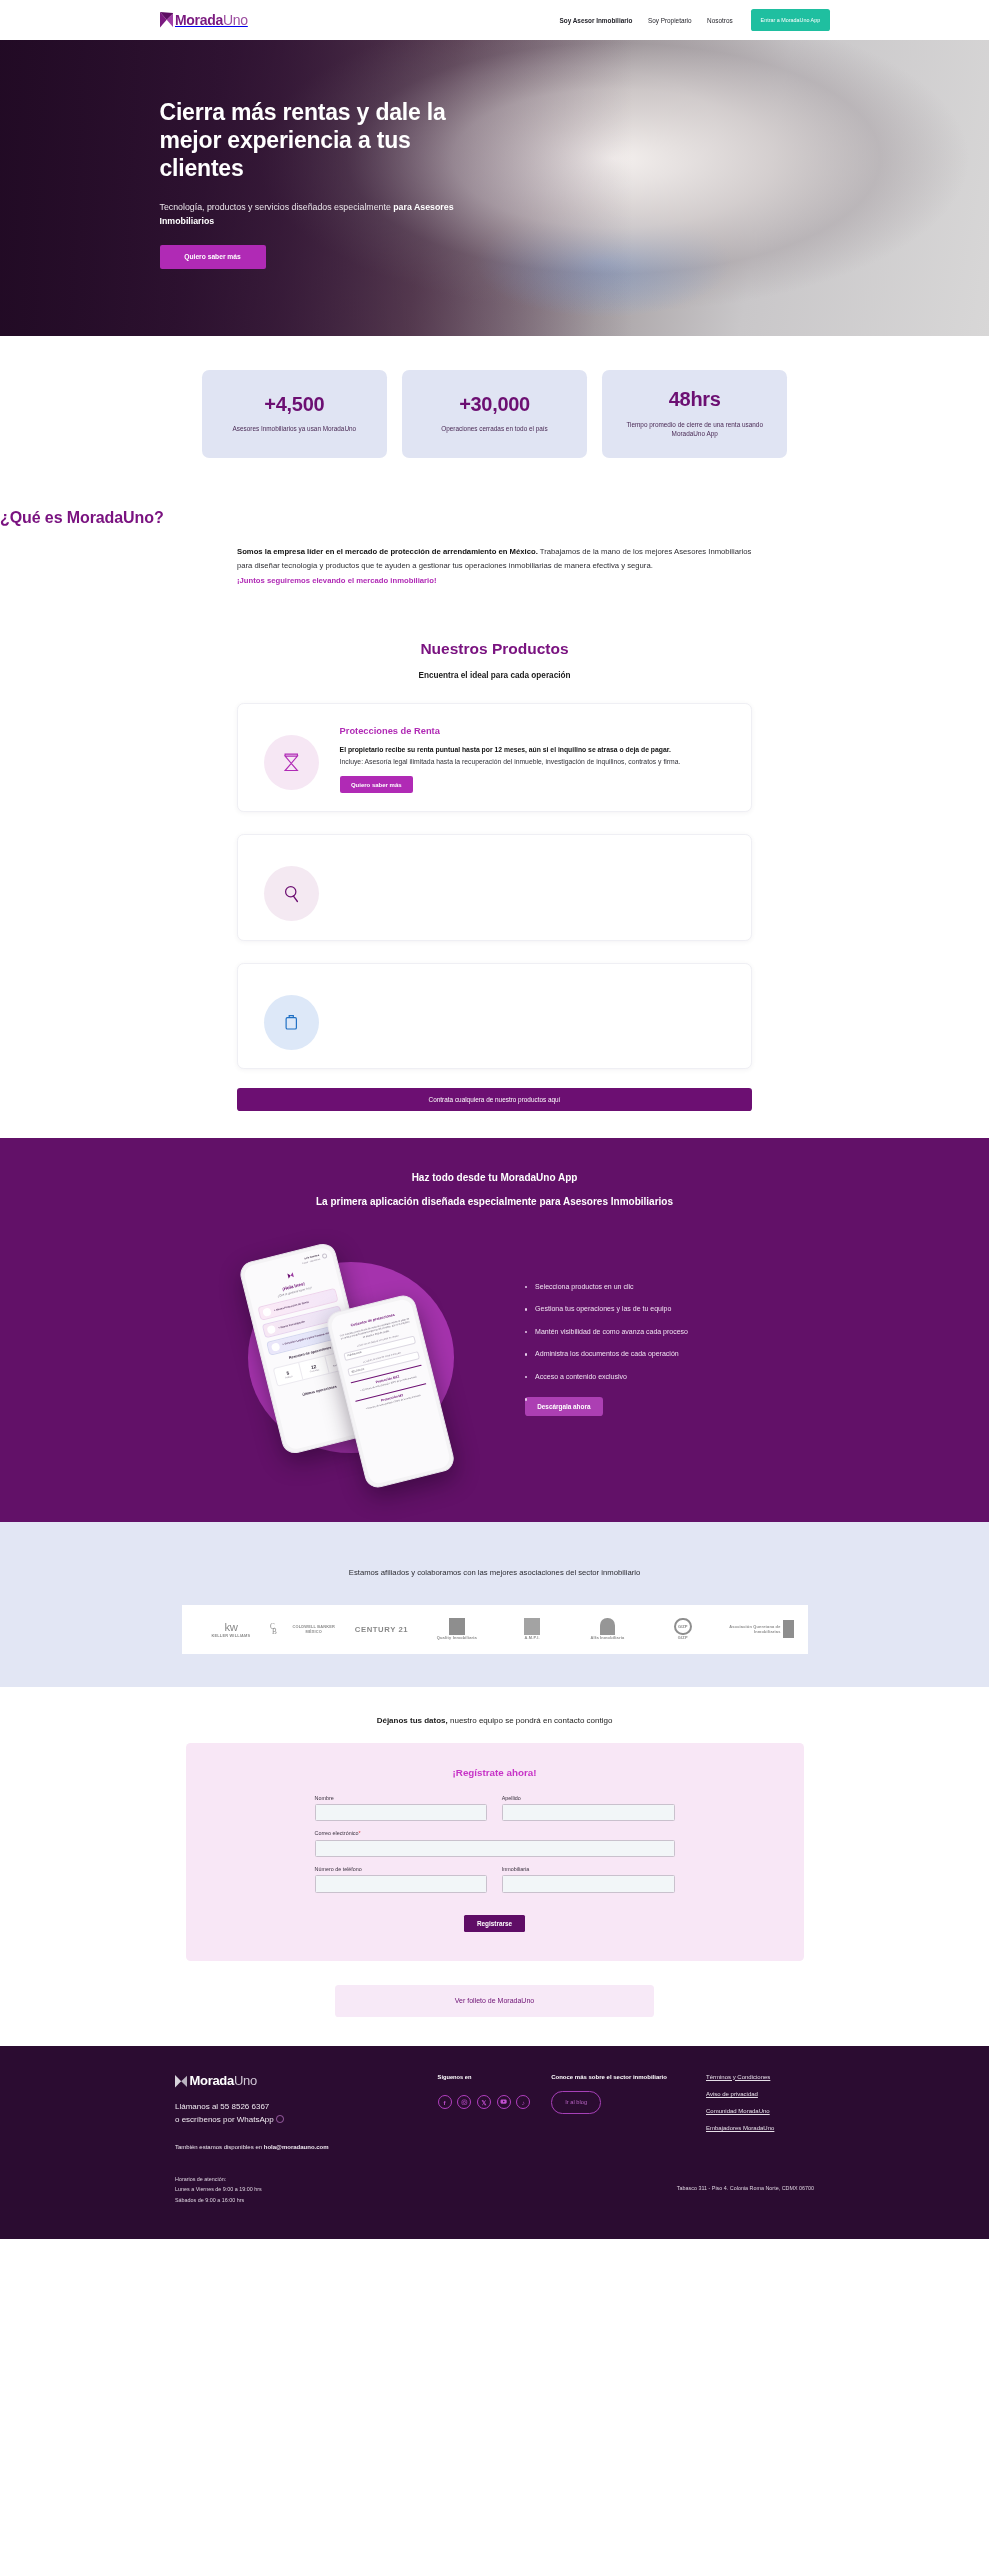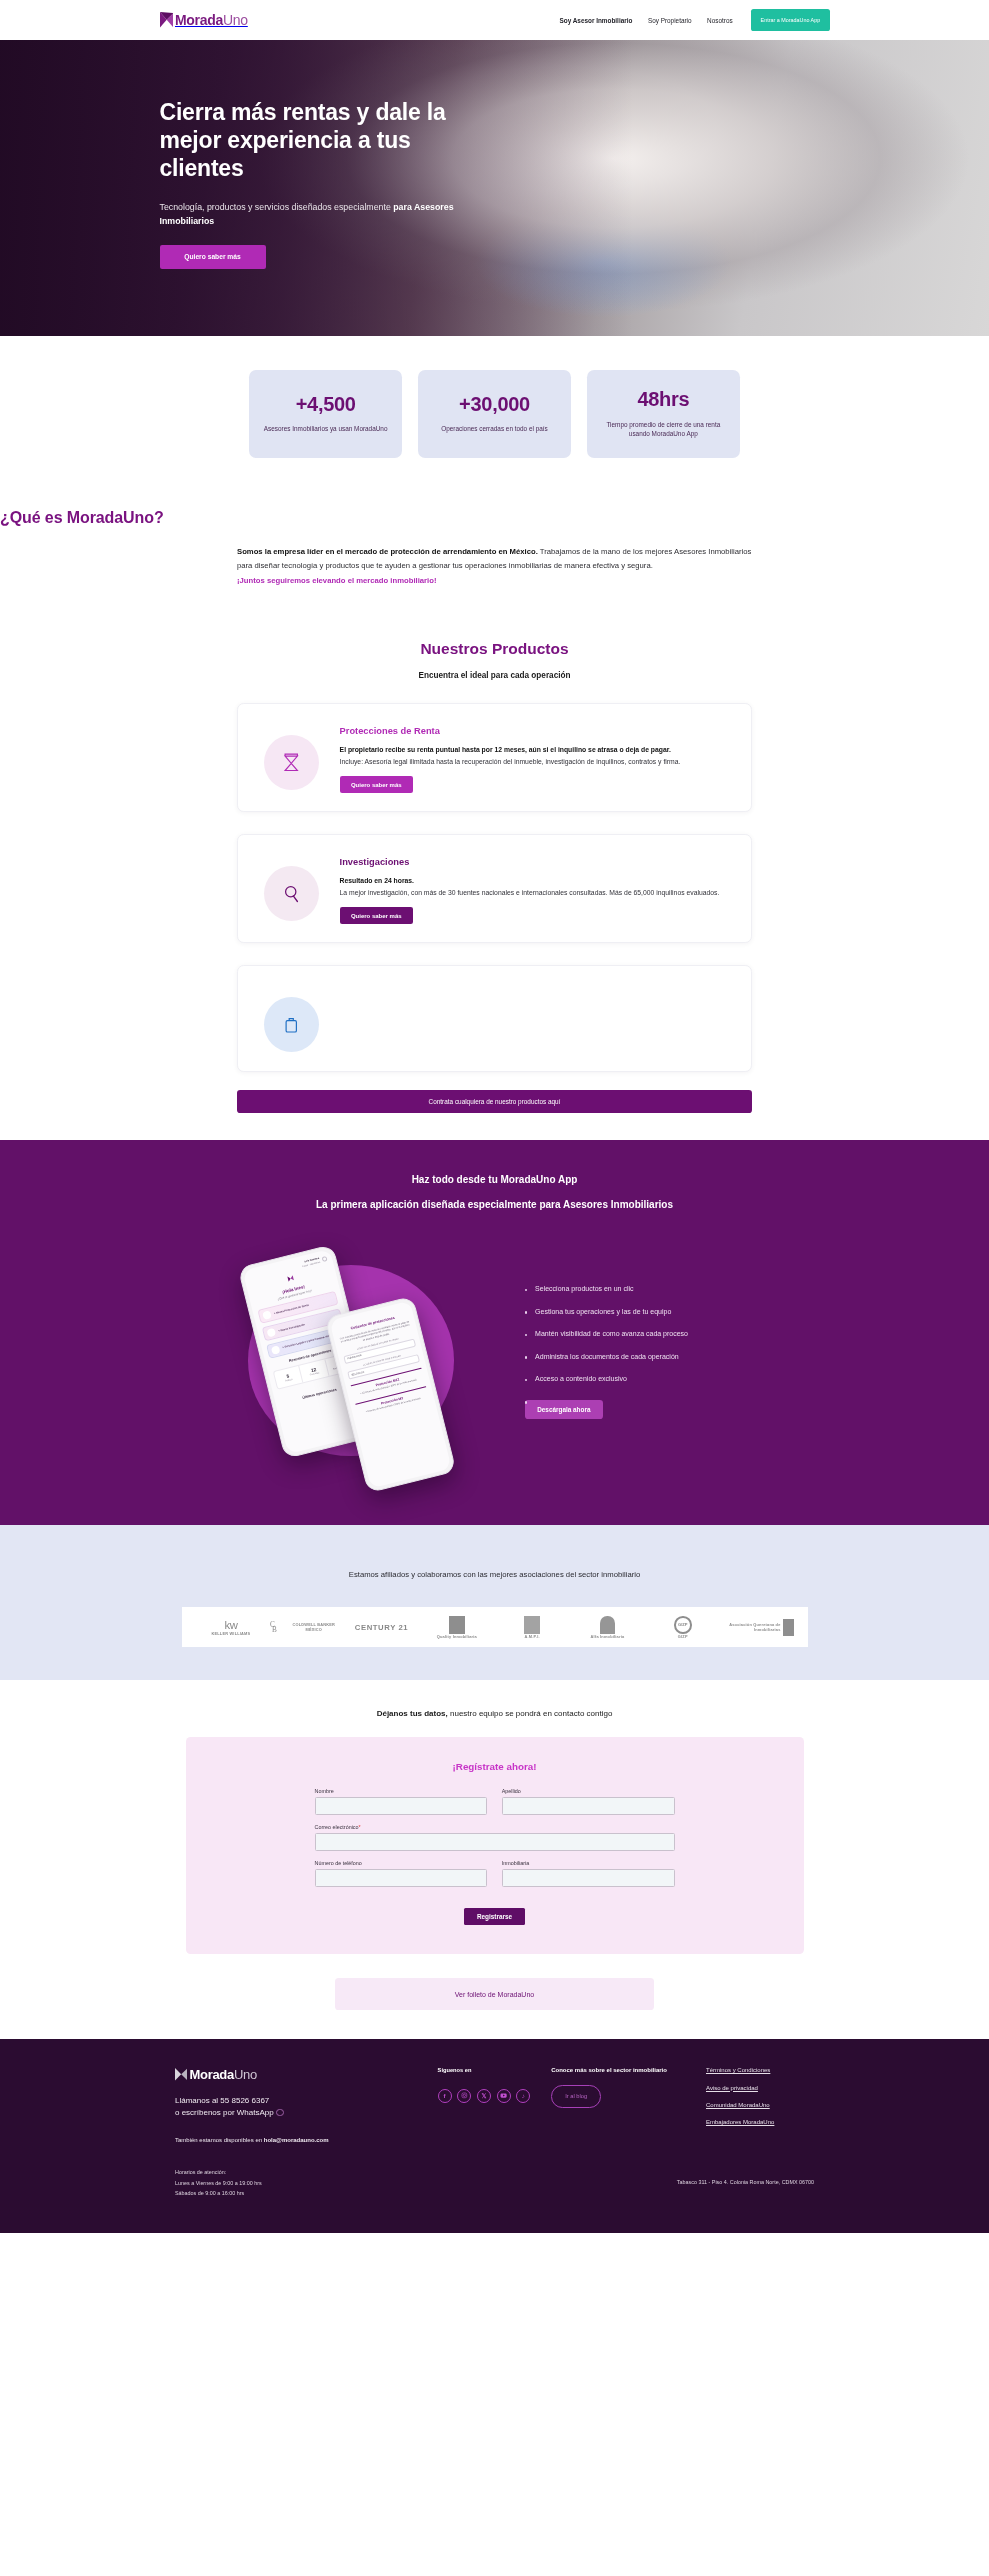--- a/index.html
+++ b/index.html
@@ -113,21 +113,21 @@
     cursor: pointer;
     font-family: inherit;
   }
 
   
   .stats {
     background: #fff;
     padding: 34px 0 38px;
   }
   .stats-inner {
-    width: 491px; margin: 0 auto;
+    width: 585px; margin: 0 auto;
     display: flex; gap: 15.5px;
   }
   .stat-card {
     flex: 1;
     background: #e0e4f3;
     border-radius: 7.2px;
     height: 88px;
     display: flex; flex-direction: column;
     align-items: center; justify-content: center;
     padding: 0 14.4px;
@@ -332,21 +332,21 @@
   .aliados {
     background: #e2e6f4;
     padding: 30px 0 33px;
     text-align: center;
   }
   .aliados h2 { color: #7a1380; font-size: 15.5px; font-weight: 700; }
   .aliados .sub { margin-top: 15.5px; font-size: 7.7px; color: #2b2b31; }
   .logo-strip {
     width: 626px; margin: 28px auto 0;
     background: #ffffff;
-    height: 40px;
+    height: 49px;
     display: flex; align-items: center;
     justify-content: space-between;
     padding: 0 13.4px;
   }
   .ally {
     filter: grayscale(1);
     opacity: 0.62;
     display: flex; flex-direction: column;
     align-items: center; justify-content: center;
     width: 72px;
@@ -539,26 +539,20 @@
           <button class="prod-btn magenta">Quiero saber más</button>
         </div>
       </div>
 
       <div class="prod-card">
         <div class="prod-icon pink2">
           <svg width="18.5" height="20.6" viewBox="0 0 36 40">
             <circle cx="17" cy="15" r="10" fill="none" stroke="#6c0f72" stroke-width="2.4"></circle>
             <line x1="22" y1="23" x2="30" y2="34" stroke="#6c0f72" stroke-width="2.6" stroke-linecap="round"></line>
           </svg>
-        </div>
-        <div class="prod-body">
-          <div class="prod-title purple">Investigaciones</div>
-          <div class="prod-lead">Resultado en 24 horas.</div>
-          <div class="prod-desc">La mejor investigación, con más de 30 fuentes nacionales e internacionales consultadas. Más de 65,000 inquilinos evaluados.</div>
-          <button class="prod-btn purple">Quiero saber más</button>
         </div>
       </div>
 
       <div class="prod-card">
         <div class="prod-icon blue">
           <svg width="18.5" height="20.6" viewBox="0 0 36 40">
             <rect x="8" y="11" width="20" height="22" rx="2.5" fill="none" stroke="#1f6fc4" stroke-width="2.3"></rect>
             <path d="M14 11 L14 7 L22 7 L22 11" fill="none" stroke="#1f6fc4" stroke-width="2.3"></path>
           </svg>
         </div>

